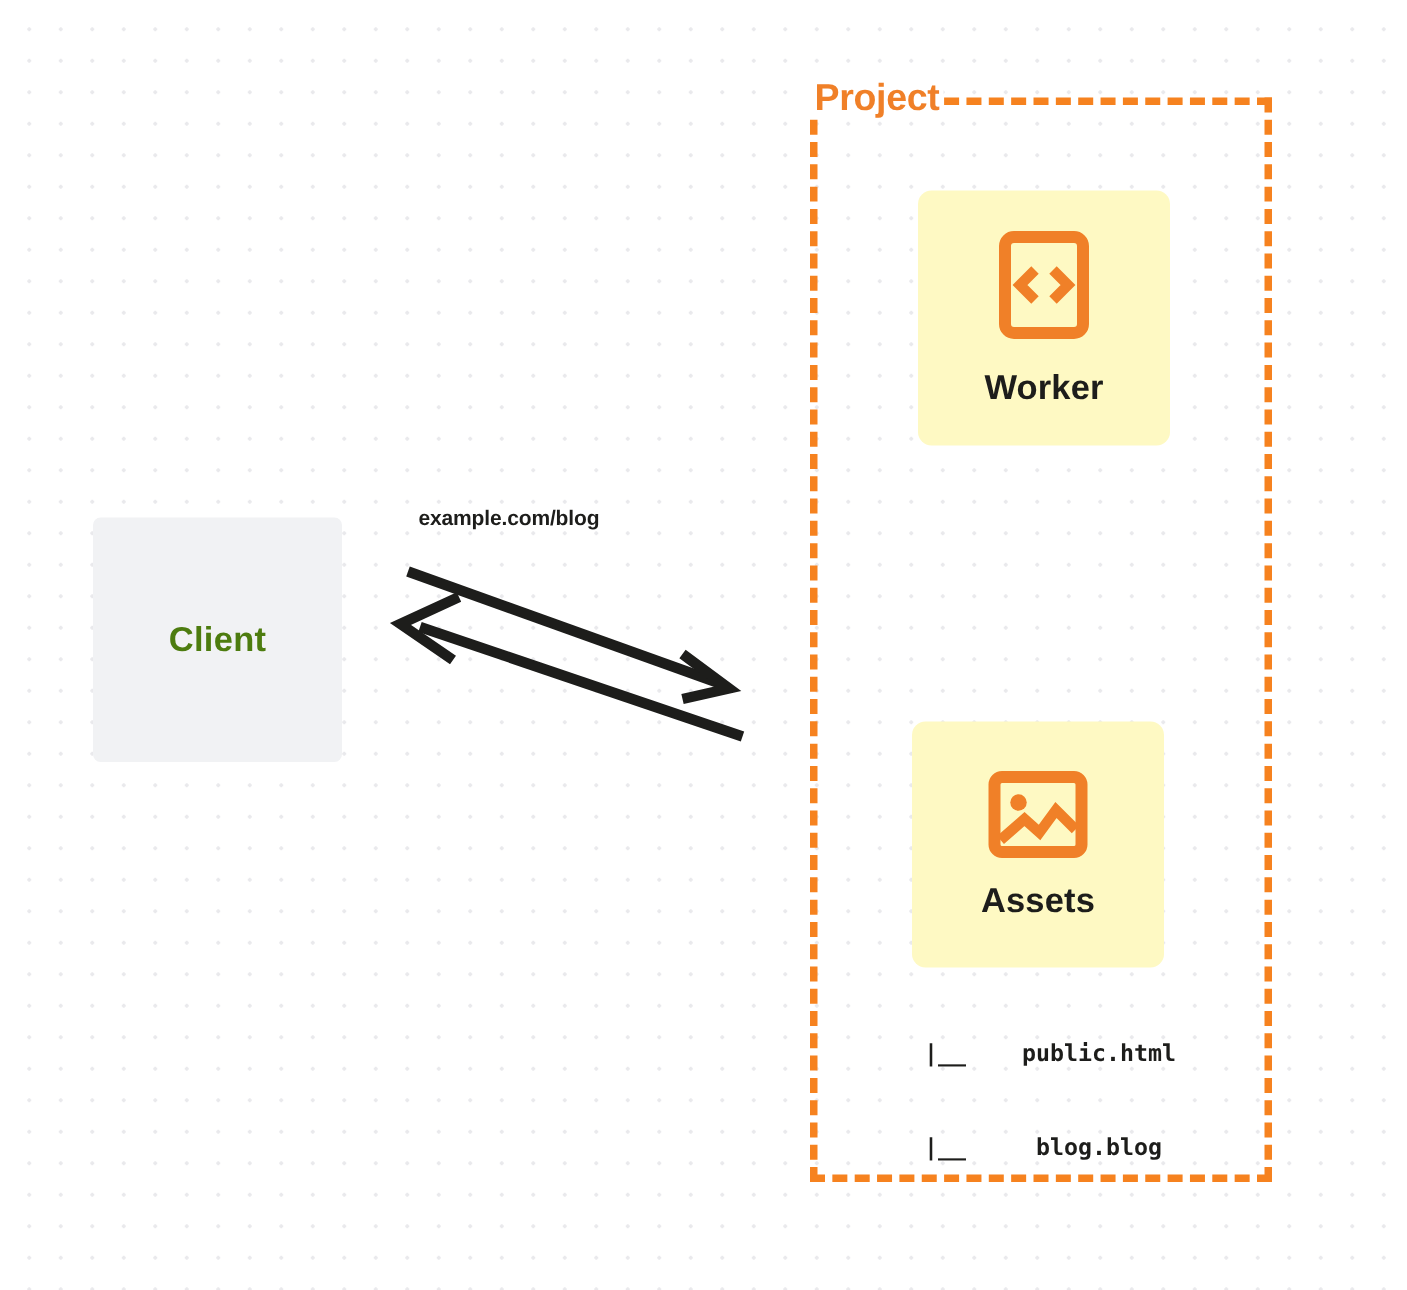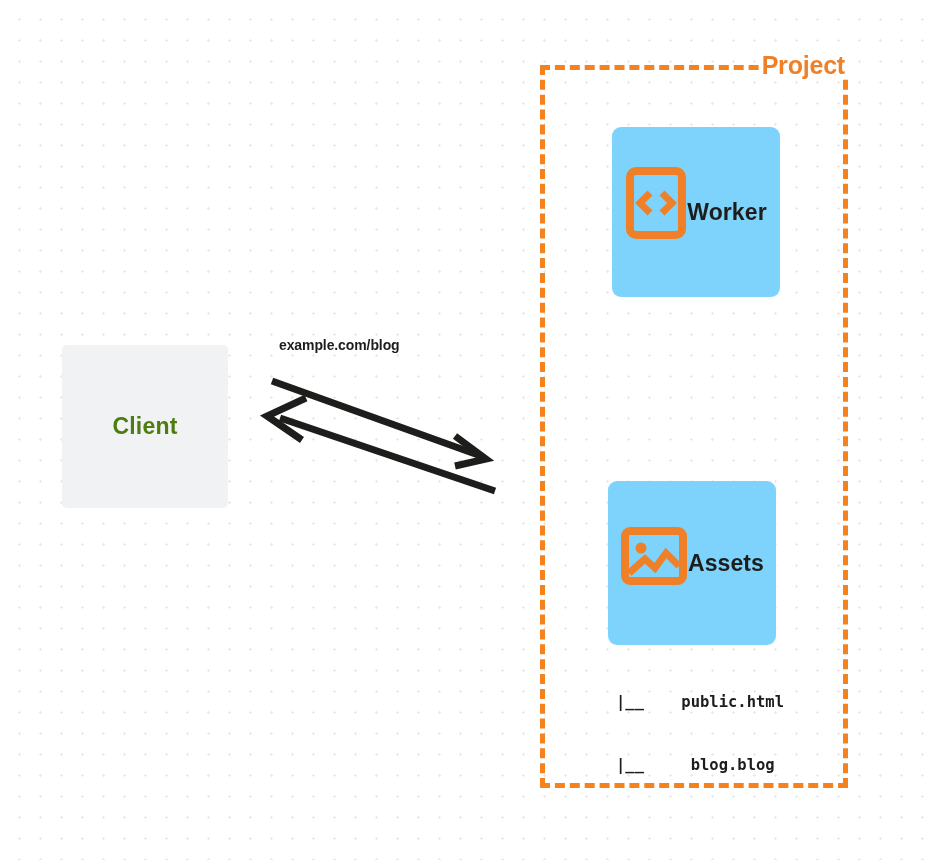--- a/index.html
+++ b/index.html
@@ -76,40 +76,40 @@
     height: 723px;
     box-sizing: border-box;
     border: 5px dashed #f6821f;
     background: transparent;
   }
   .project-title {
     position: absolute;
     left: 540px;
     top: 49px;
     width: 308px;
-    text-align: right;
+    text-align: left;
     font-family: "Liberation Sans", sans-serif;
     font-size: 25px;
     font-weight: bold;
     color: #f08028;
     letter-spacing: -0.2px;
     line-height: 32px;
   }
   .project-title span {
     background: #ffffff;
     padding: 0 3px;
   }
 
   
   .service-card {
     position: absolute;
-    background: #7dd3fc;
+    background: #fef9c3;
     border-radius: 9px;
     display: flex;
-    flex-direction: row;
+    flex-direction: column;
     align-items: center;
     justify-content: center;
   }
   .card-worker {
     left: 612px;
     top: 127px;
     width: 168px;
     height: 170px;
   }
   .card-assets {

